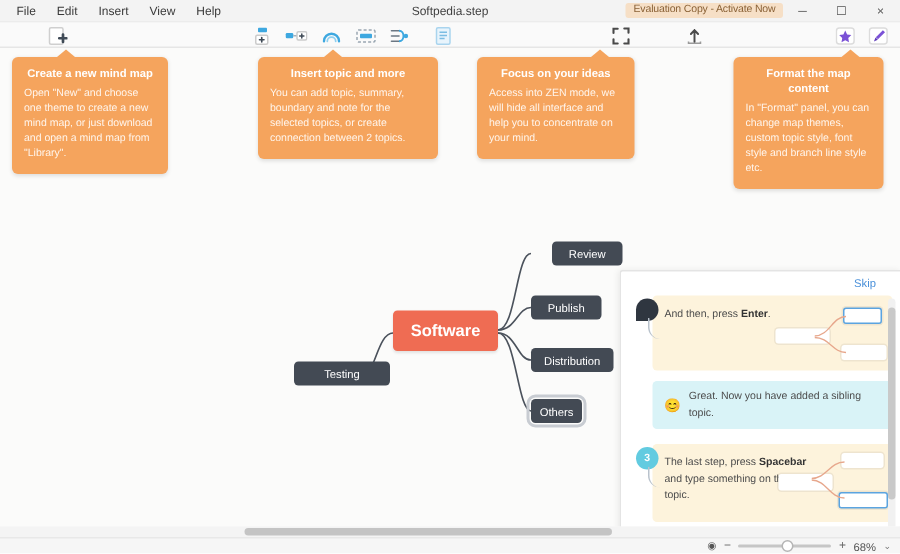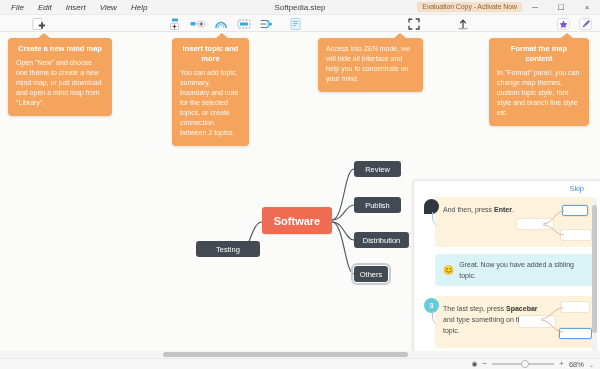--- a/index.html
+++ b/index.html
@@ -9,21 +9,21 @@
     background: #ffffff;
   }
   #app { position: relative; width: 600px; height: 369px; overflow: hidden; background: #fbfbfb; }
 
   
   .titlebar {
     position: absolute; left: 0; top: 0; width: 600px; height: 15px;
     background: #f3f3f3; border-bottom: 1px solid #ececec;
     display: flex; align-items: center;
   }
-  .menu { display: flex; gap: 0px; padding-left: 4px; font-style: italic; }
+  .menu { display: flex; gap: 0px; padding-left: 4px; }
   .menu-item {
     font-size: 8px; color: #3a3a3a; padding: 1px 7px; line-height: 11px;
     cursor: default; white-space: nowrap;
   }
   .doc-title {
     position: absolute; left: 0; right: 0; text-align: center;
     font-size: 8px; color: #3f3f3f; pointer-events: none;
   }
   .eval-badge {
     position: absolute; right: 78px; top: 2px;
@@ -63,21 +63,21 @@
   .tip::before {
     content: ""; position: absolute; top: -5px;
     border-left: 6px solid transparent; border-right: 6px solid transparent;
     border-bottom: 5px solid #f5a45d;
   }
   .tip-title { font-size: 7.5px; font-weight: bold; margin-bottom: 4px; line-height: 10px; text-align: center; }
   .tip-body { font-size: 7px; line-height: 10px; color: #fff5ec; }
 
   #tip1 { left: 8px;  top: 6px;  width: 104px; }
   #tip1::before { left: 30px; }
-  #tip2 { left: 172px; top: 6px; width: 77px; }
+  #tip2 { left: 172px; top: 6px; width: 120px; }
   #tip2::before { left: 44px; }
   #tip3 { left: 318px; top: 6px; width: 105px; }
   #tip3::before { left: 76px; }
   #tip4 { left: 489px; top: 6px; width: 100px; }
   #tip4::before { left: 72px; }
 
   
   .map { position: absolute; left: 0; top: 0; width: 600px; height: 319px; }
   .node {
     position: absolute; display: flex; align-items: center; justify-content: center;
@@ -85,21 +85,21 @@
   }
   .node-central {
     background: #ef6c53; font-size: 11px; font-weight: bold;
     left: 262px; top: 175px; width: 70px; height: 27px;
     box-shadow: 0 1px 2px rgba(0,0,0,0.10);
   }
   .node-sub {
     background: #434a54; font-size: 7.5px;
     height: 16px; padding: 0 6px;
   }
-  #n-review  { left: 354px; top: 129px; width: 47px; }
+  #n-review  { left: 368px; top: 129px; width: 47px; }
   #n-publish { left: 354px; top: 165px; width: 47px; }
   #n-distrib { left: 354px; top: 200px; width: 55px; }
   #n-others  { left: 354px; top: 234px; width: 34px;
                outline: 2px solid #c8ccd2; outline-offset: 1px; border-radius: 3px; }
   #n-testing { left: 196px; top: 209px; width: 64px; }
 
   
   .chat {
     position: absolute; left: 413px; top: 148px; width: 187px; height: 203px;
     background: #ffffff; border: 1px solid #e4e4e4; border-right: none;
@@ -333,20 +333,21 @@
 
     <div class="tip" id="tip1">
       <div class="tip-title">Create a new mind map</div>
       <div class="tip-body">Open "New" and choose one theme to create a new mind map, or just download and open a mind map from "Library".</div>
     </div>
     <div class="tip" id="tip2">
       <div class="tip-title">Insert topic and more</div>
       <div class="tip-body">You can add topic, summary, boundary and note for the selected topics, or create connection between 2 topics.</div>
     </div>
     <div class="tip" id="tip3">
+      <div class="tip-title">Focus on your ideas</div>
       <div class="tip-body">Access into ZEN mode, we will hide all interface and help you to concentrate on your mind.</div>
     </div>
     <div class="tip" id="tip4">
       <div class="tip-title">Format the map content</div>
       <div class="tip-body">In "Format" panel, you can change map themes, custom topic style, font style and branch line style etc.</div>
     </div>
 
     <div class="chat">
       <div class="chat-head">
         <div class="skip">Skip</div>

